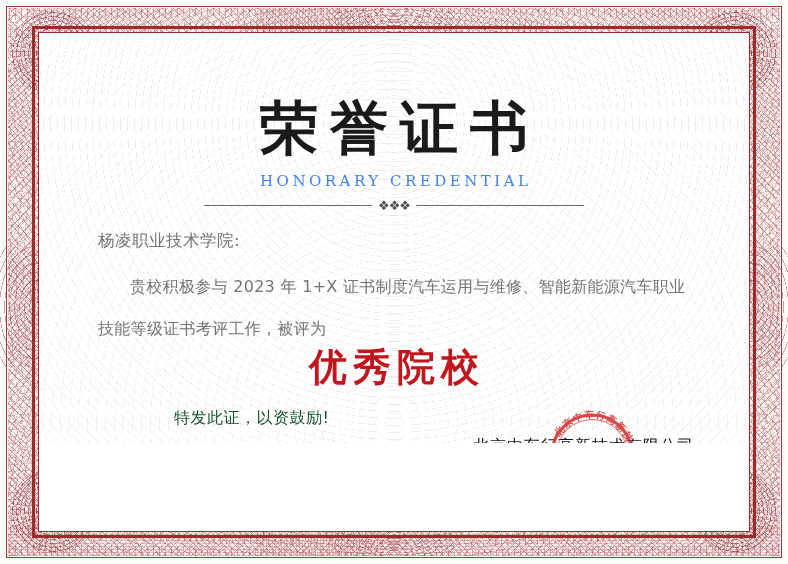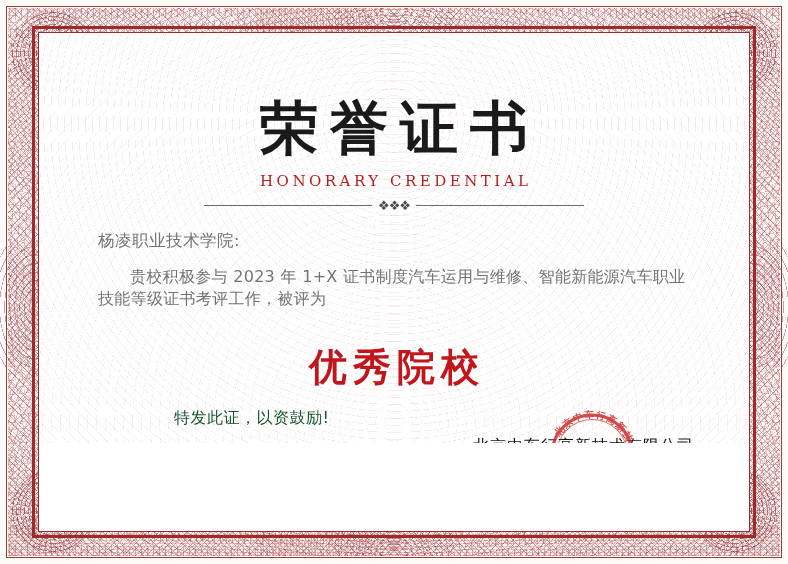--- a/index.html
+++ b/index.html
@@ -128,21 +128,21 @@
     text-indent: 12px;
   }
   .subtitle {
     position: absolute;
     left: 0; right: 0;
     top: 138px;
     text-align: center;
     font-family: "DejaVu Serif", serif;
     font-size: 15px;
     letter-spacing: 3.5px;
-    color: #b91c1c;
+    color: #3b82f6;
     text-indent: 3.5px;
   }
   .ornament {
     position: absolute;
     left: 0; right: 0;
     top: 160px;
     height: 22px;
     display: flex;
     align-items: center;
     justify-content: center;
@@ -167,21 +167,21 @@
     color: #737373;
     font-family: "DejaVu Sans", sans-serif;
   }
   .salutation {
     font-size: 16.5px;
     letter-spacing: 0.5px;
     margin-bottom: 14px;
   }
   .paragraph {
     font-size: 16px;
-    line-height: 22px;
+    line-height: 42px;
     text-indent: 32px;
     letter-spacing: 0.3px;
   }
 
   .award {
     position: absolute;
     left: 0; right: 0;
     top: 308px;
     text-align: center;
     font-family: "DejaVu Serif", serif;

